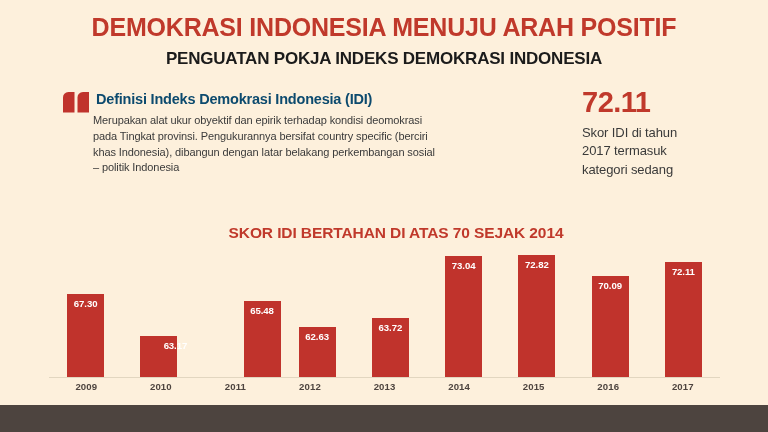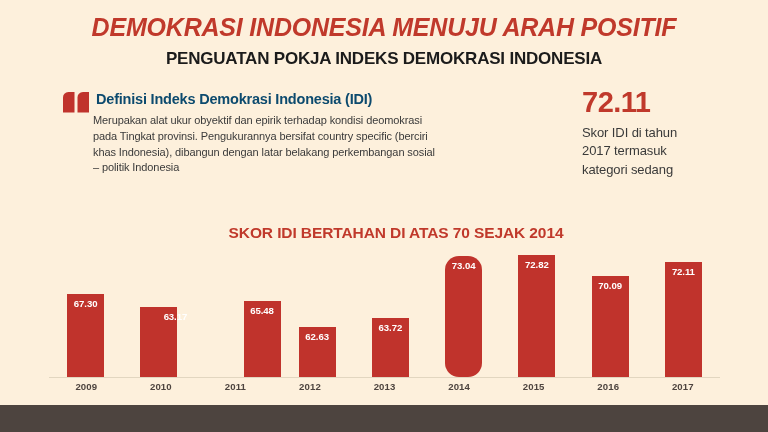--- a/index.html
+++ b/index.html
@@ -29,21 +29,20 @@
     width: 768px;
     text-align: center;
   }
   .title {
     font-size: 25px;
     font-weight: bold;
     color: #c0392b;
     letter-spacing: -0.2px;
     line-height: 1.1;
     margin: 0;
-    font-style: italic;
   }
   .subtitle {
     font-size: 17px;
     font-weight: bold;
     color: #1b1b1b;
     letter-spacing: -0.2px;
     line-height: 1.1;
     margin: 8px 0 0 0;
   }
 
@@ -224,41 +223,41 @@
 
   <div class="chart">
     <div class="axis-line"></div>
     <div class="bars">
         <div class="bar-slot">
           <div class="bar" style="height: 82.6px;">
             <span class="bar-value">67.30</span>
           </div>
         </div>
         <div class="bar-slot">
-          <div class="bar" style="height: 70px; padding-left: 33px;">
+          <div class="bar" style="height: 41px; padding-left: 33px;">
             <span class="bar-value">63.17</span>
           </div>
         </div>
         <div class="bar-slot">
           <div class="bar" style="height: 76px; margin-left: 48px;">
             <span class="bar-value">65.48</span>
           </div>
         </div>
         <div class="bar-slot">
           <div class="bar" style="height: 50px;">
             <span class="bar-value">62.63</span>
           </div>
         </div>
         <div class="bar-slot">
           <div class="bar" style="height: 58.6px;">
             <span class="bar-value">63.72</span>
           </div>
         </div>
         <div class="bar-slot">
-          <div class="bar" style="height: 121.2px; border-radius: 14px;">
+          <div class="bar" style="height: 121.2px;">
             <span class="bar-value">73.04</span>
           </div>
         </div>
         <div class="bar-slot">
           <div class="bar" style="height: 122px;">
             <span class="bar-value">72.82</span>
           </div>
         </div>
         <div class="bar-slot">
           <div class="bar" style="height: 101.4px;">

